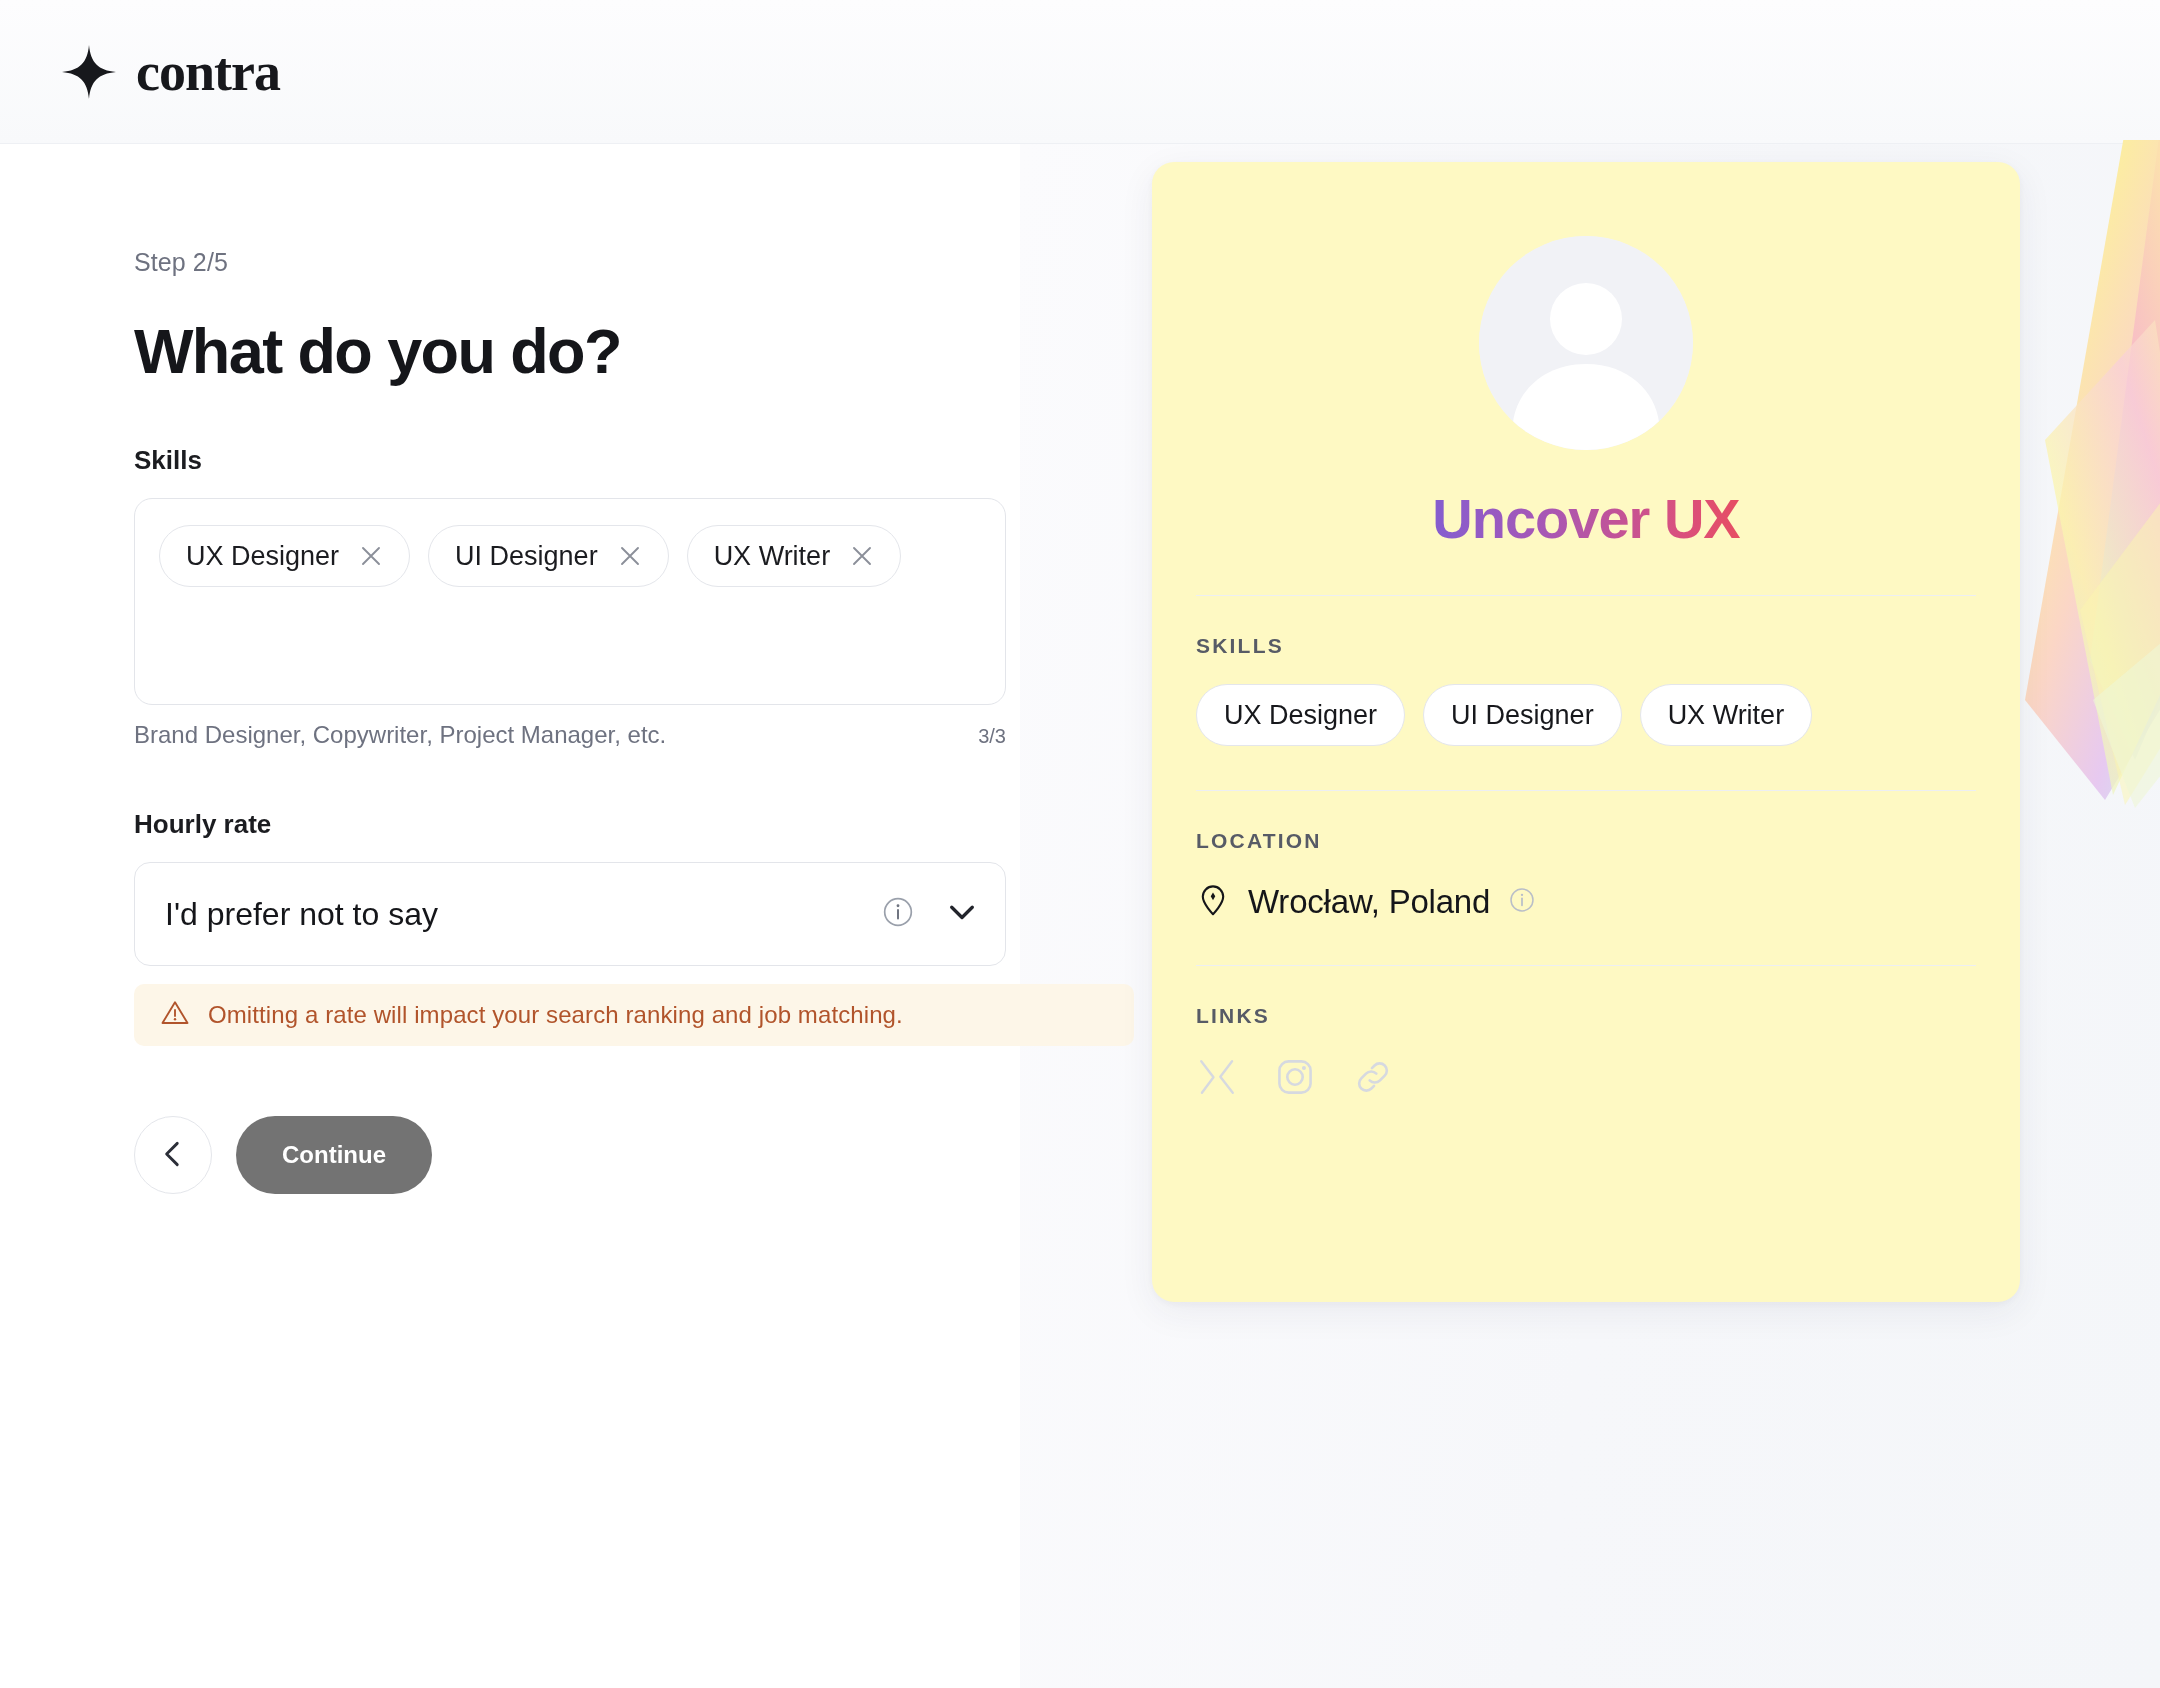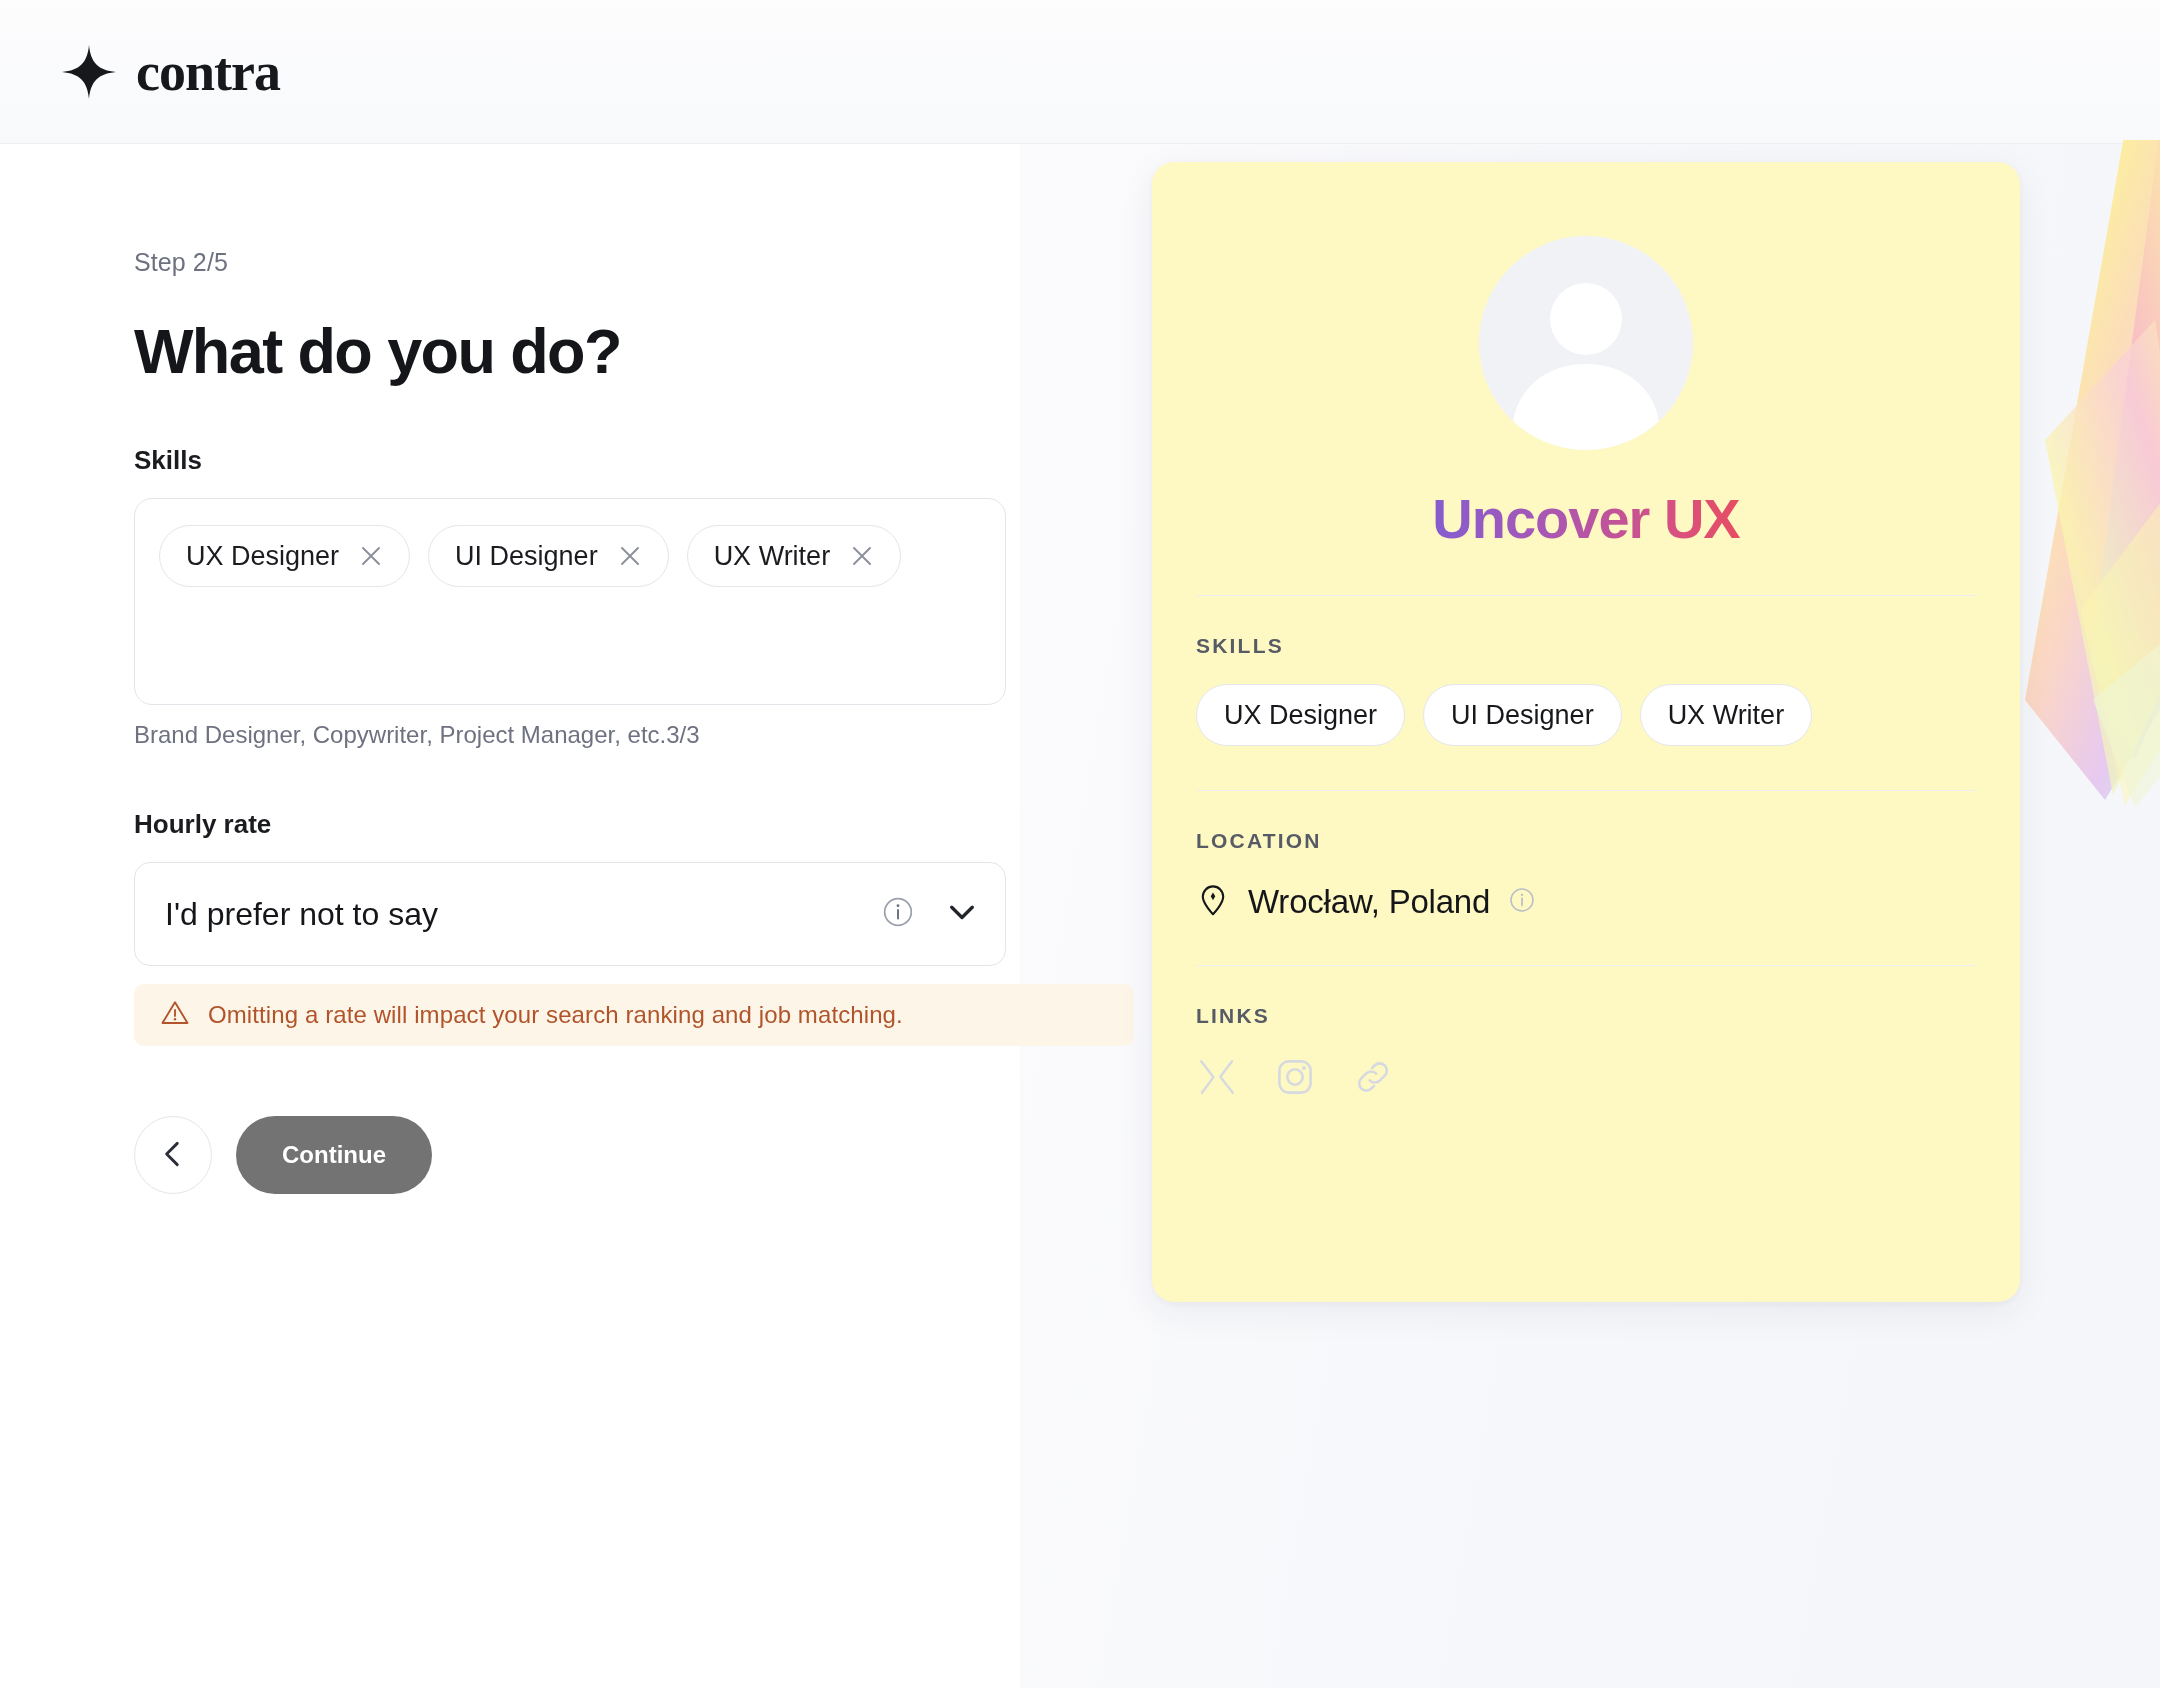--- a/index.html
+++ b/index.html
@@ -65,24 +65,24 @@
   .chip {
     display: inline-flex; align-items: center; gap: 20px;
     height: 62px; padding: 0 26px;
     border: 1px solid #e4e6eb; border-radius: 32px; background: #fff;
     font-size: 27px; color: #1b1c20; white-space: nowrap;
   }
   .chip-x { color: #8b8f99; display: inline-flex; }
 
   .helper-row {
     margin-top: 16px; width: 872px; display: flex;
-    justify-content: flex-start; align-items: baseline;
+    justify-content: space-between; align-items: baseline;
   }
   .helper-text { font-size: 24px; color: #6e7280; }
-  .helper-count { font-size: 24px; color: #6e7280; }
+  .helper-count { font-size: 20px; color: #6e7280; }
 
   .select-box {
     margin-top: 22px; width: 872px; height: 104px;
     border: 1px solid #e3e5ea; border-radius: 16px; background: #fff;
     display: flex; align-items: center; padding: 0 24px 0 30px;
   }
   .select-value { font-size: 32px; color: #15161a; flex: 1; }
   .select-icons { display: flex; align-items: center; gap: 28px; }
 
   .warn {

